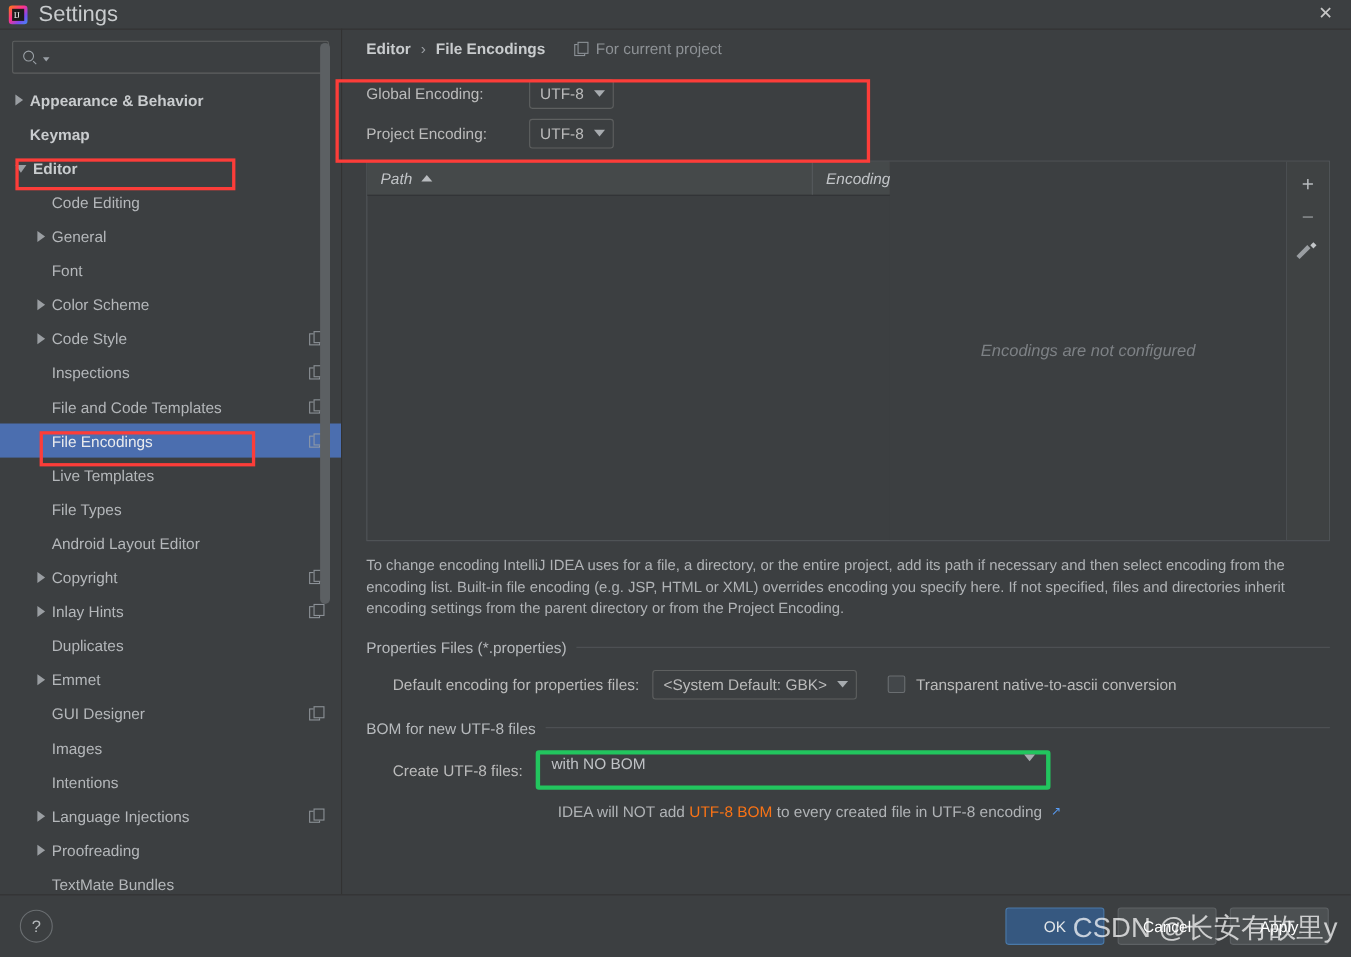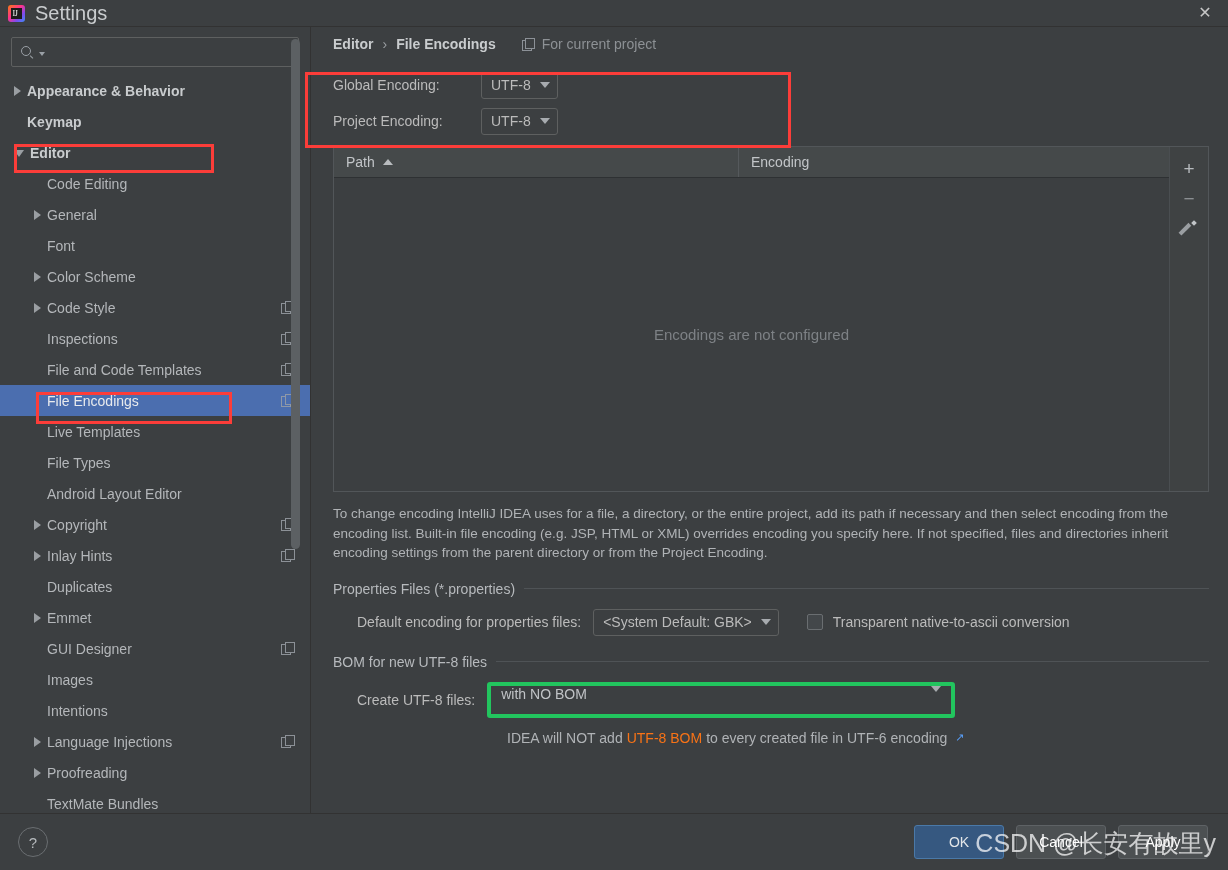--- a/index.html
+++ b/index.html
@@ -224,21 +224,21 @@
   }
 
   
   .table-area {
     margin: 7px 19px 0 22px;
     border: 1px solid #525659;
     display: flex;
     height: 344px;
     background: #3c3f41;
   }
-  .table-main { flex: 1 1 auto; display: flex; flex-direction: column; min-width: 0; }
+  .table-main { flex: 1 1 auto; display: flex; flex-direction: row; min-width: 0; font-style: italic; }
   .thead {
     height: 30px; flex: 0 0 30px;
     display: flex; align-items: stretch;
     background: #45494a;
     border-bottom: 1px solid #2e3133;
   }
   .th {
     display: flex; align-items: center;
     padding-left: 12px;
     font-size: 14px; color: #c2c5c8;
@@ -630,21 +630,21 @@
           <div class="form-row">
             <span class="form-label">Create UTF-8 files:</span>
             <span class="wide-combo">
               <span class="cval">with NO BOM</span>
               <span class="caret"></span>
             </span>
           </div>
           <div class="hint" style="margin-left:150px;">
             <span>IDEA will NOT add</span>
             <a href="#">UTF-8 BOM</a>
-            <span>to every created file in UTF-6 encoding</span>
+            <span>to every created file in UTF-8 encoding</span>
             <span class="ext-arrow">↗</span>
           </div>
         </div>
       </div>
 
     </div>
   </div>
 
   <div class="footer">
     <div class="help-btn">?</div>

